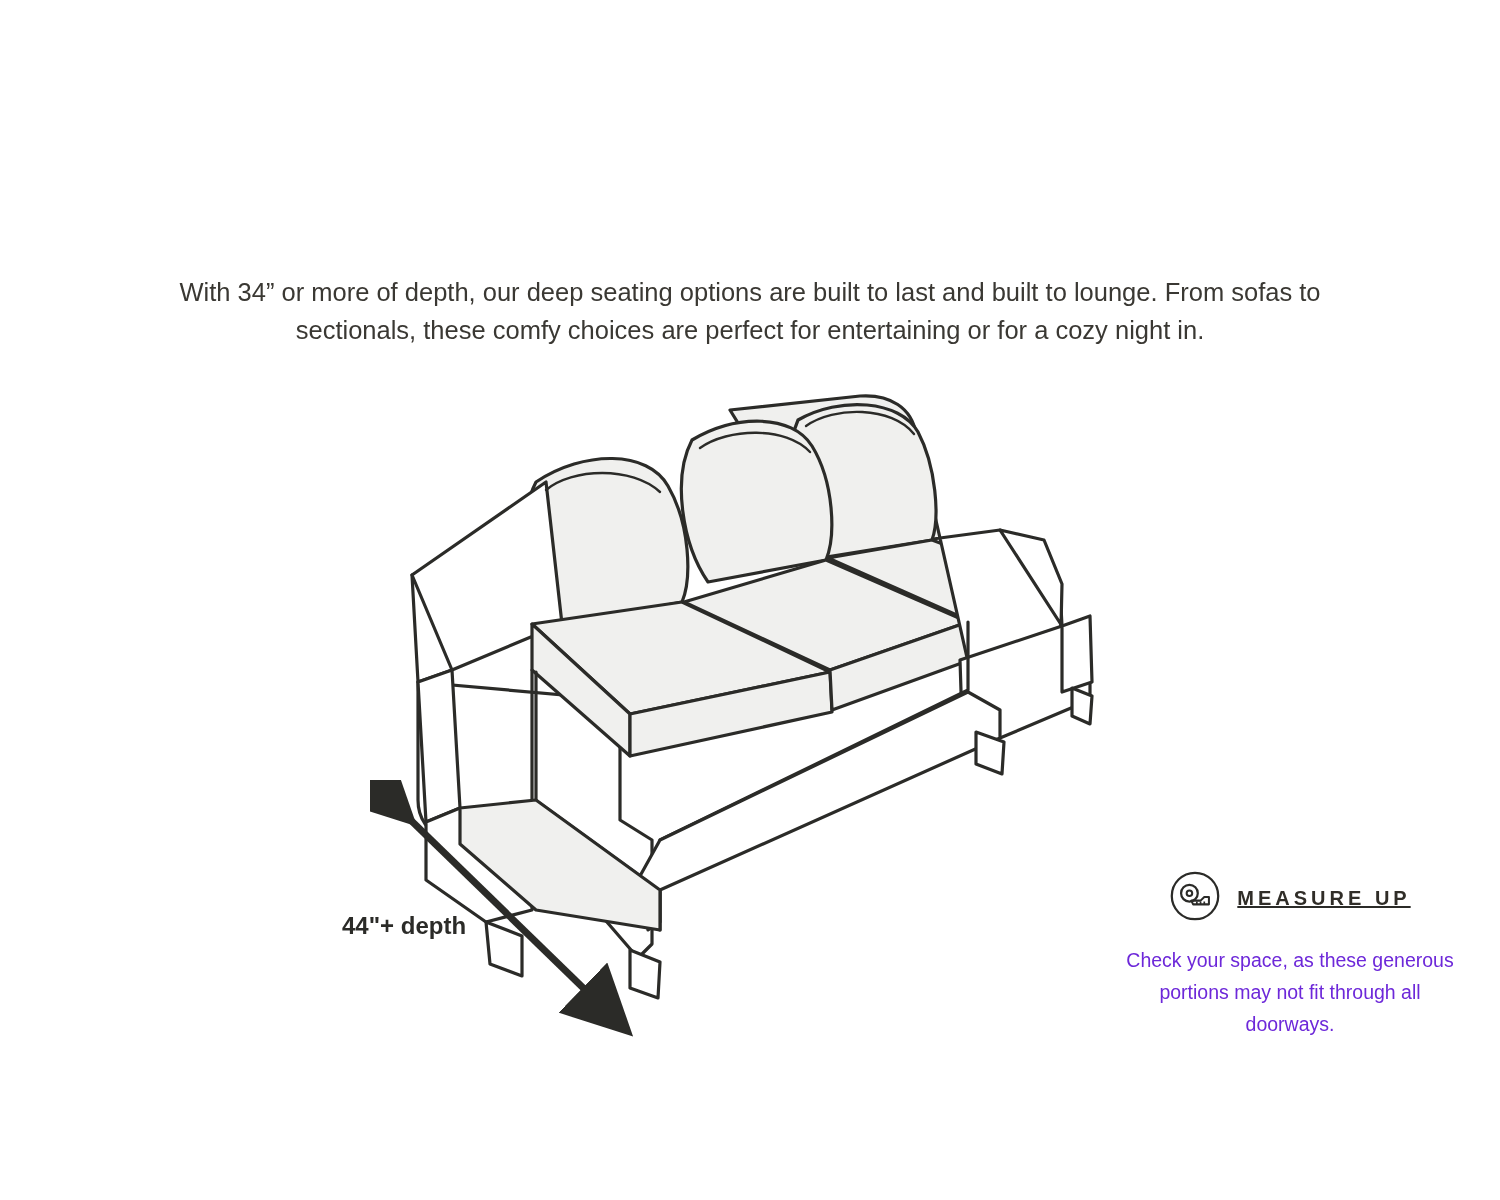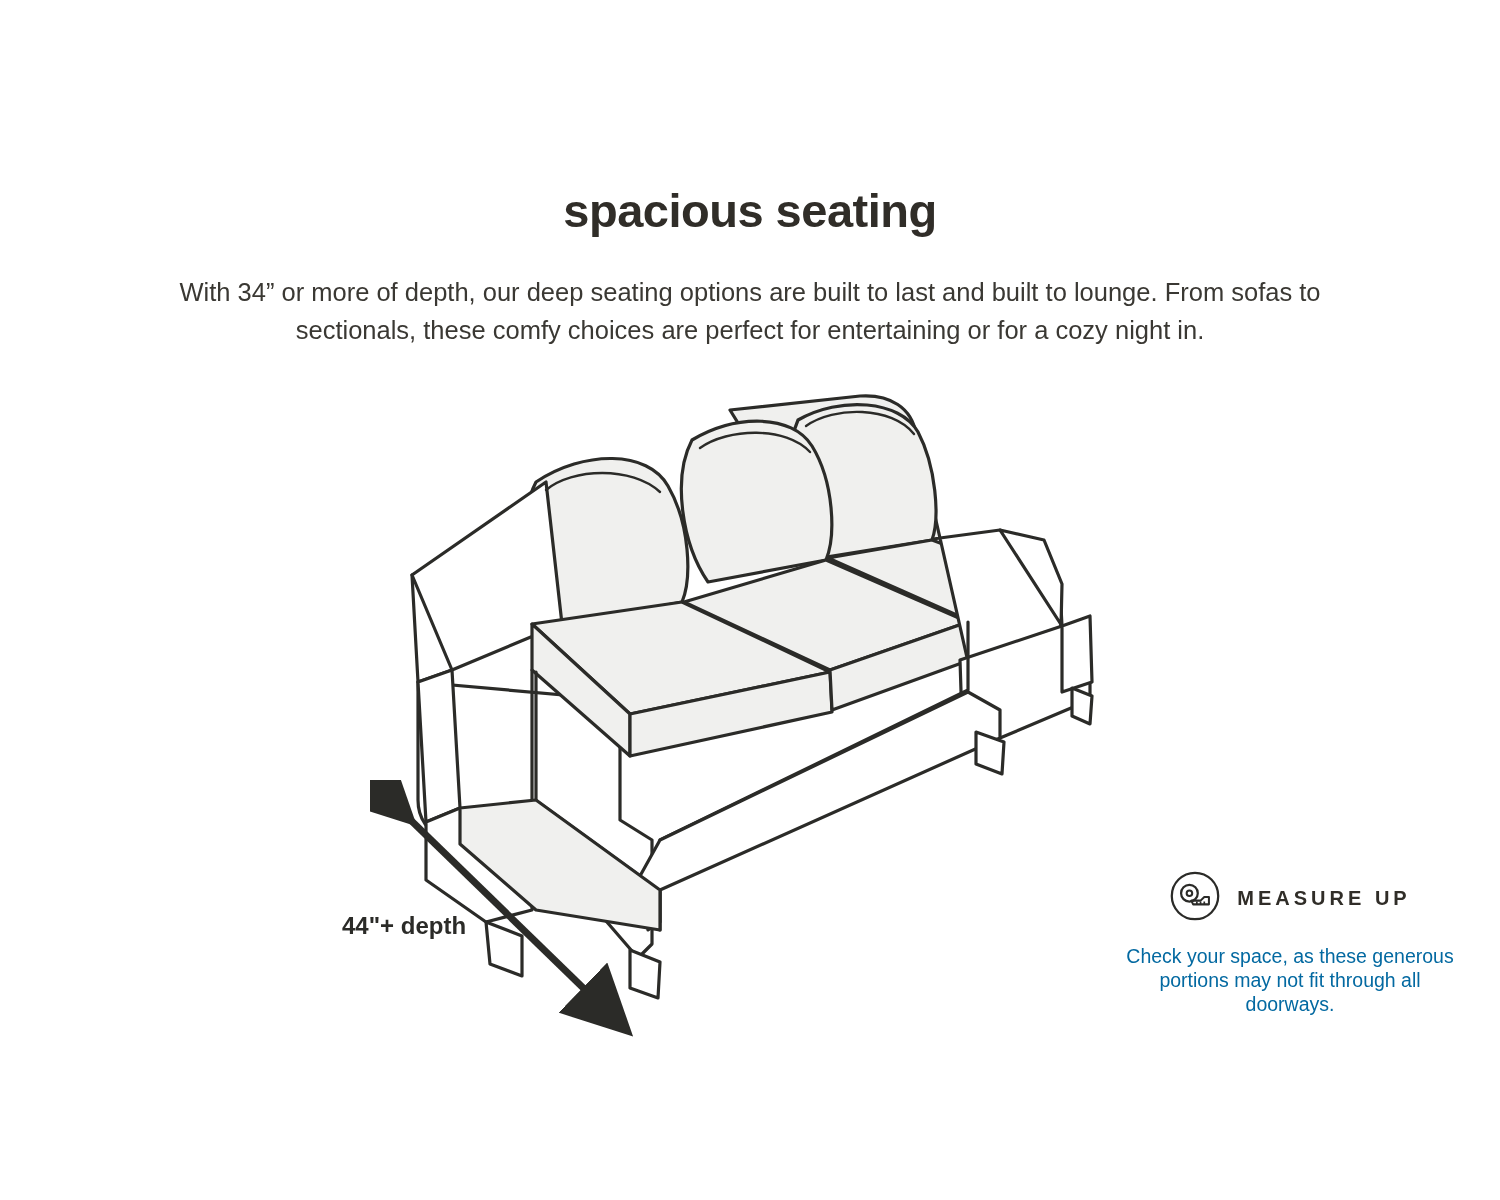--- a/index.html
+++ b/index.html
@@ -54,48 +54,48 @@
     left: 1120px;
     width: 340px;
     text-align: center;
   }
   .measure-head {
     display: flex;
     align-items: center;
     justify-content: center;
     gap: 16px;
     margin-bottom: 18px;
+    text-decoration: underline;
   }
   .measure-title {
     font-size: 20px;
     font-weight: bold;
     letter-spacing: 4px;
     color: #302d28;
   }
   .measure-body {
     font-size: 19.5px;
-    line-height: 24px;
-    color: #0369a1;
+    line-height: 32px;
+    color: #6d28d9;
   }
   .depth-label {
     position: absolute;
     top: 912px;
     left: 342px;
     font-size: 24px;
     font-weight: bold;
     color: #2b2b28;
     letter-spacing: 0px;
   }
 </style>
 </head>
 <body>
 
 <div class="page">
 
-  <div class="headline">spacious seating</div>
 
   <div class="subhead">With 34” or more of depth, our deep seating options are built to last and built to lounge. From sofas to sectionals, these comfy choices are perfect for entertaining or for a cozy night in.</div>
 
   <div class="illustration">
     <svg viewBox="0 0 920 700" width="920" height="700" xmlns="http://www.w3.org/2000/svg">
       <g fill="#f0f0ee" stroke="#2b2b28" stroke-width="3.2" stroke-linejoin="round" stroke-linecap="round">
 
         <path d="M112 205 L150 190 L152 300 L118 312 Z" fill="#ffffff"></path>
 
         <path d="M430 40 L560 26 C590 24 612 38 616 64 L640 168 L520 186 L430 40 Z" fill="#f0f0ee"></path>

